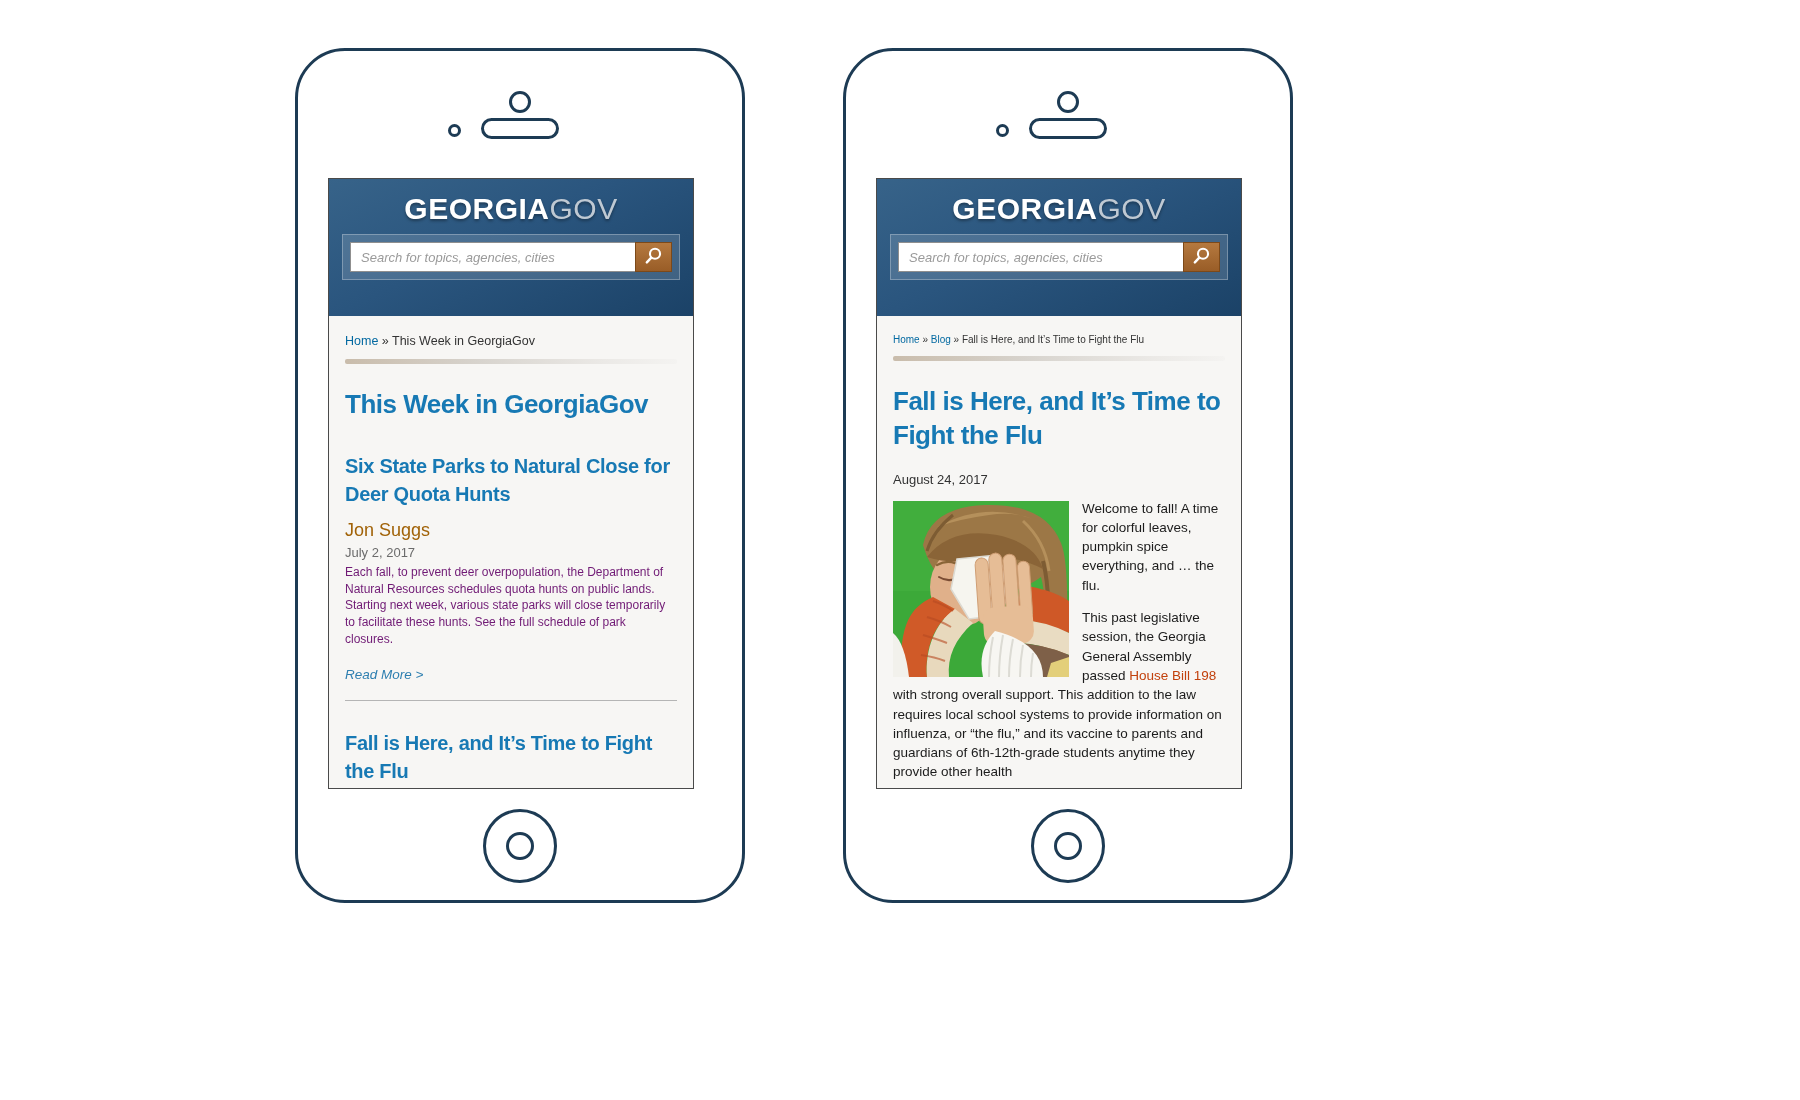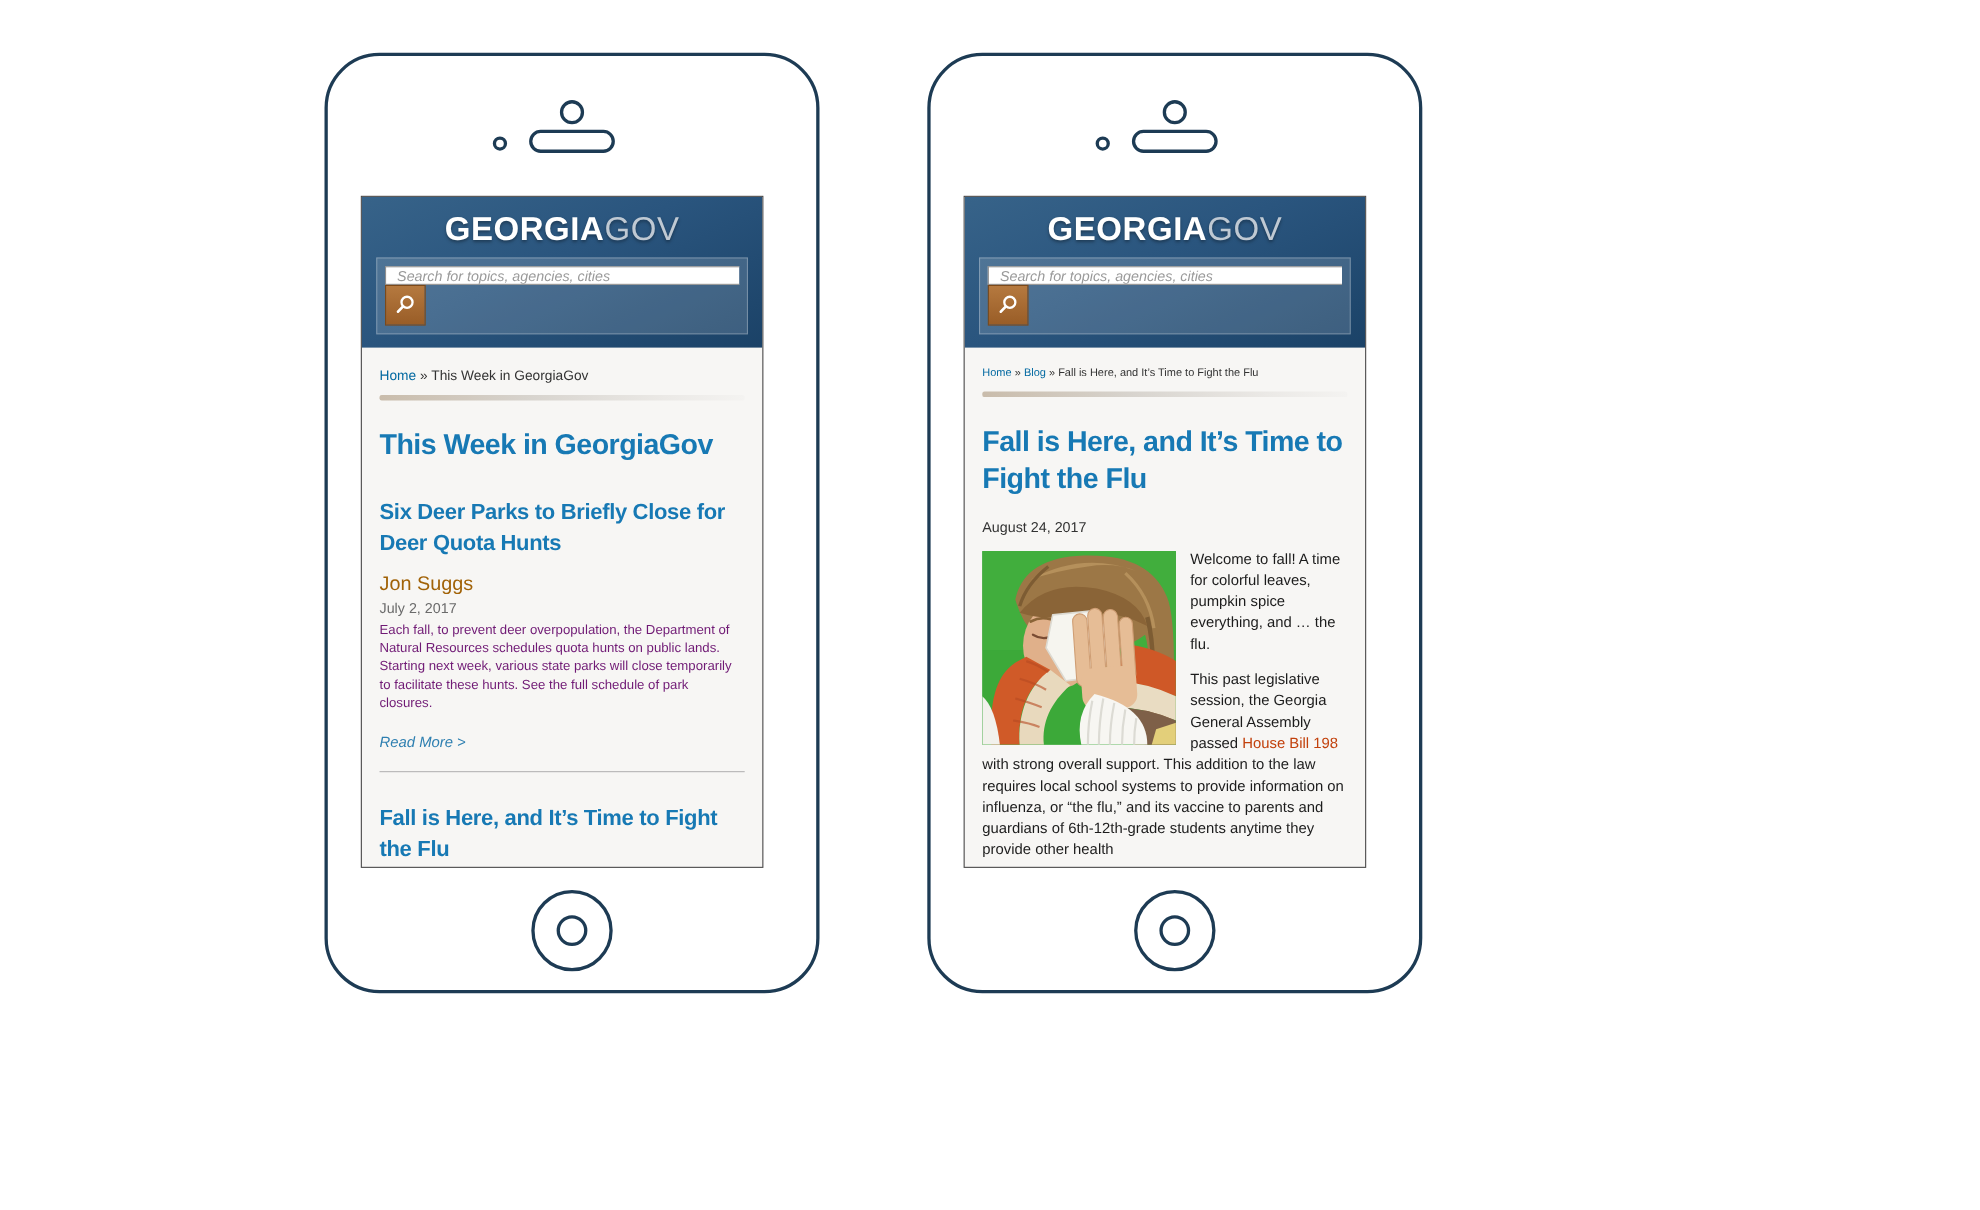--- a/index.html
+++ b/index.html
@@ -26,21 +26,21 @@
             border: 1px solid #4a4a4a; background: #f7f6f4; overflow: hidden; }
 
   
   .gg-header { height: 137px;
     background: linear-gradient(155deg, #376389 0%, #2a557e 45%, #1b4267 100%); }
   .gg-logo { text-align: center; padding-top: 13px; font-size: 30px; letter-spacing: .5px;
              color: #fff; font-weight: 700; text-shadow: 0 2px 3px rgba(0,0,0,.35); }
   .gg-logo .gov { color: #bfc9d3; font-weight: 400; }
   .search-wrap { margin: 8px 13px 0; padding: 7px;
                  background: rgba(255,255,255,.15); border: 1px solid rgba(255,255,255,.28);
-                 display: flex; align-items: stretch; flex-direction: column; }
+                 display: flex; align-items: stretch; }
   .search-input { flex: 1; height: 30px; border: 1px solid #8f8f8f; border-right: none;
                   padding: 0 10px; font: italic 13px "Liberation Sans", sans-serif;
                   color: #555; background: #fff; outline: none; min-width: 0; }
   .search-input::placeholder { color: #9a9a9a; font-style: italic; }
   .search-btn { width: 37px; height: 30px; flex: 0 0 37px;
                 background: linear-gradient(#b5793f, #995d27); border: 1px solid #7c4919;
                 display: flex; align-items: center; justify-content: center; cursor: pointer; }
 
   
   .content { padding: 0 16px; }
@@ -94,21 +94,21 @@
         </button>
       </div>
     </div>
 
     <div class="content">
       <div class="breadcrumb"><span class="crumb-link">Home</span> <span>»</span> <span>This Week in GeorgiaGov</span></div>
       <div class="crumb-divider"></div>
 
       <h1 class="page-title">This Week in GeorgiaGov</h1>
 
-      <h2 class="article-title">Six Deer Parks to Briefly Close for Deer Quota Hunts</h2>
+      <h2 class="article-title">Six State Parks to Natural Close for Deer Quota Hunts</h2>
       <div class="author">Jon Suggs</div>
       <div class="pub-date">July 2, 2017</div>
       <div class="body-text">Each fall, to prevent deer overpopulation, the Department of Natural Resources schedules quota hunts on public lands. Starting next week, various state parks will close temporarily to facilitate these hunts. See the full schedule of park closures.</div>
       <span class="read-more">Read More &gt;</span>
       <hr class="rule">
 
       <h2 class="article-title article2-title">Fall is Here, and It’s Time to Fight the Flu</h2>
     </div>
   </div>
 

